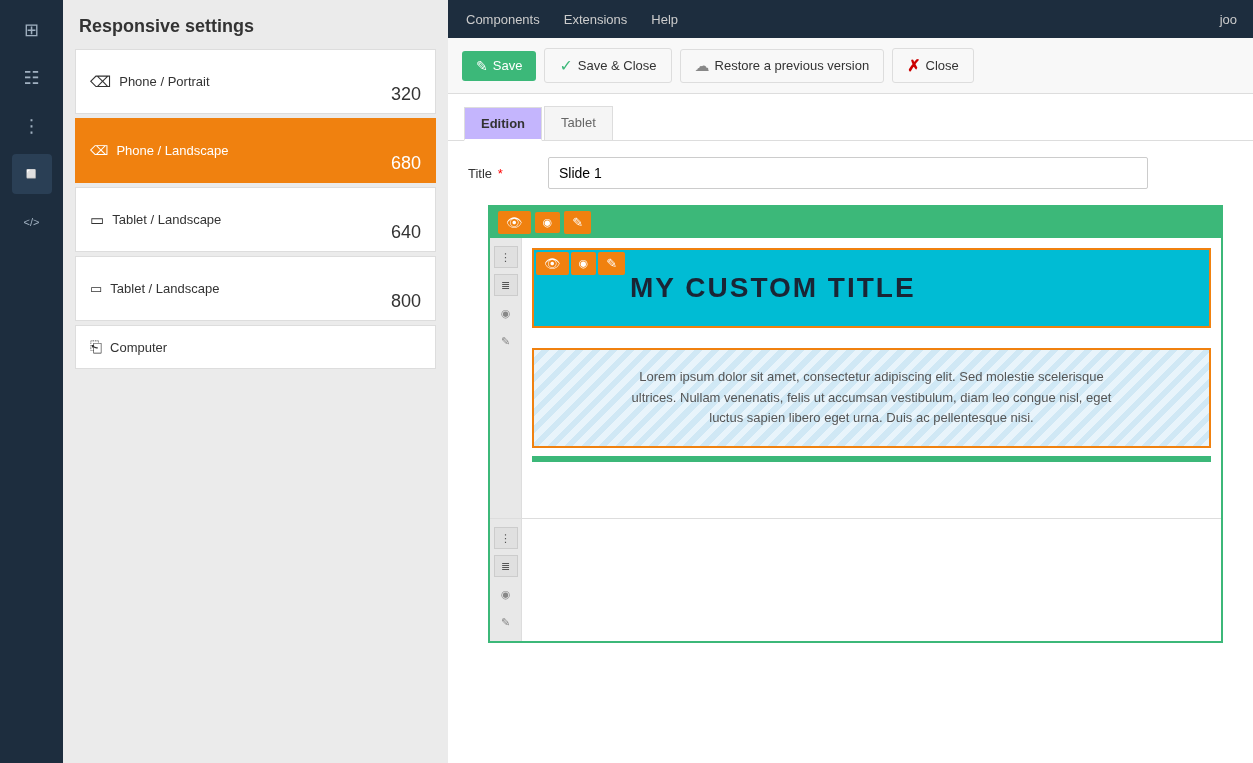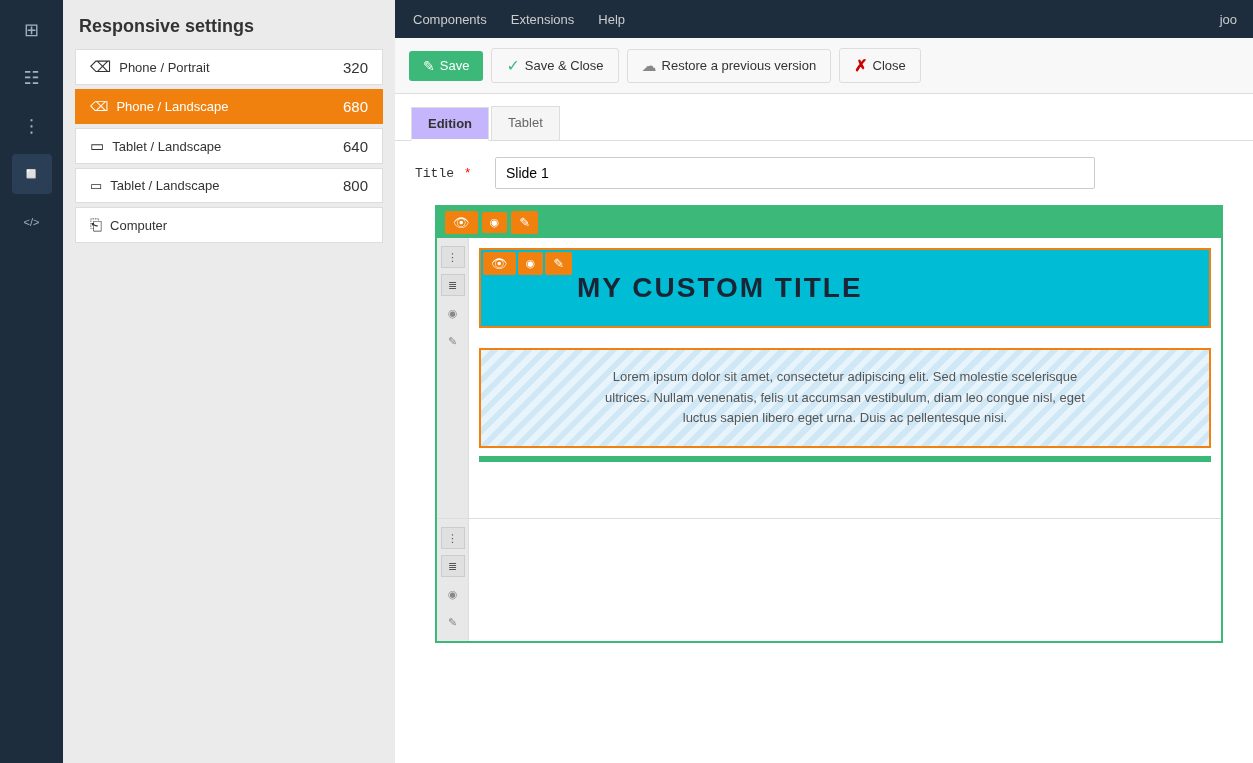--- a/index.html
+++ b/index.html
@@ -24,21 +24,21 @@
       justify-content: center;
       color: #a0b0c0;
       font-size: 18px;
       cursor: pointer;
       border-radius: 4px;
     }
     .icon-sidebar .nav-icon.active { background: #2a3f55; color: #fff; }
 
     
     .settings-panel {
-      width: 332px;
+      width: 385px;
       background: #ebebeb;
       display: flex;
       flex-direction: column;
       flex-shrink: 0;
     }
     .settings-panel-title {
       font-size: 18px;
       font-weight: bold;
       color: #333;
       padding: 16px 16px 12px 16px;
@@ -59,21 +59,21 @@
       cursor: pointer;
       font-size: 13px;
       color: #333;
     }
     .responsive-item.active {
       background: #f0810f;
       color: #fff;
       border-color: #f0810f;
     }
     .responsive-item .item-label { display: flex; align-items: center; gap: 8px; }
-    .responsive-item .item-value { font-size: 15px; }
+    .responsive-item .item-value { font-size: 18px; margin-top: 26px; }
 
     
     .main-area {
       flex: 1;
       display: flex;
       flex-direction: column;
       overflow: hidden;
     }
 
     
@@ -188,21 +188,20 @@
     .title-row {
       display: flex;
       align-items: center;
       margin-bottom: 16px;
       gap: 20px;
     }
     .title-label {
       font-size: 13px;
       color: #333;
       min-width: 60px;
-      font-family: Liberation Mono, monospace;
     }
     .title-input {
       flex: 1;
       max-width: 600px;
       padding: 7px 10px;
       border: 1px solid #ccc;
       font-size: 14px;
       border-radius: 2px;
     }
 

